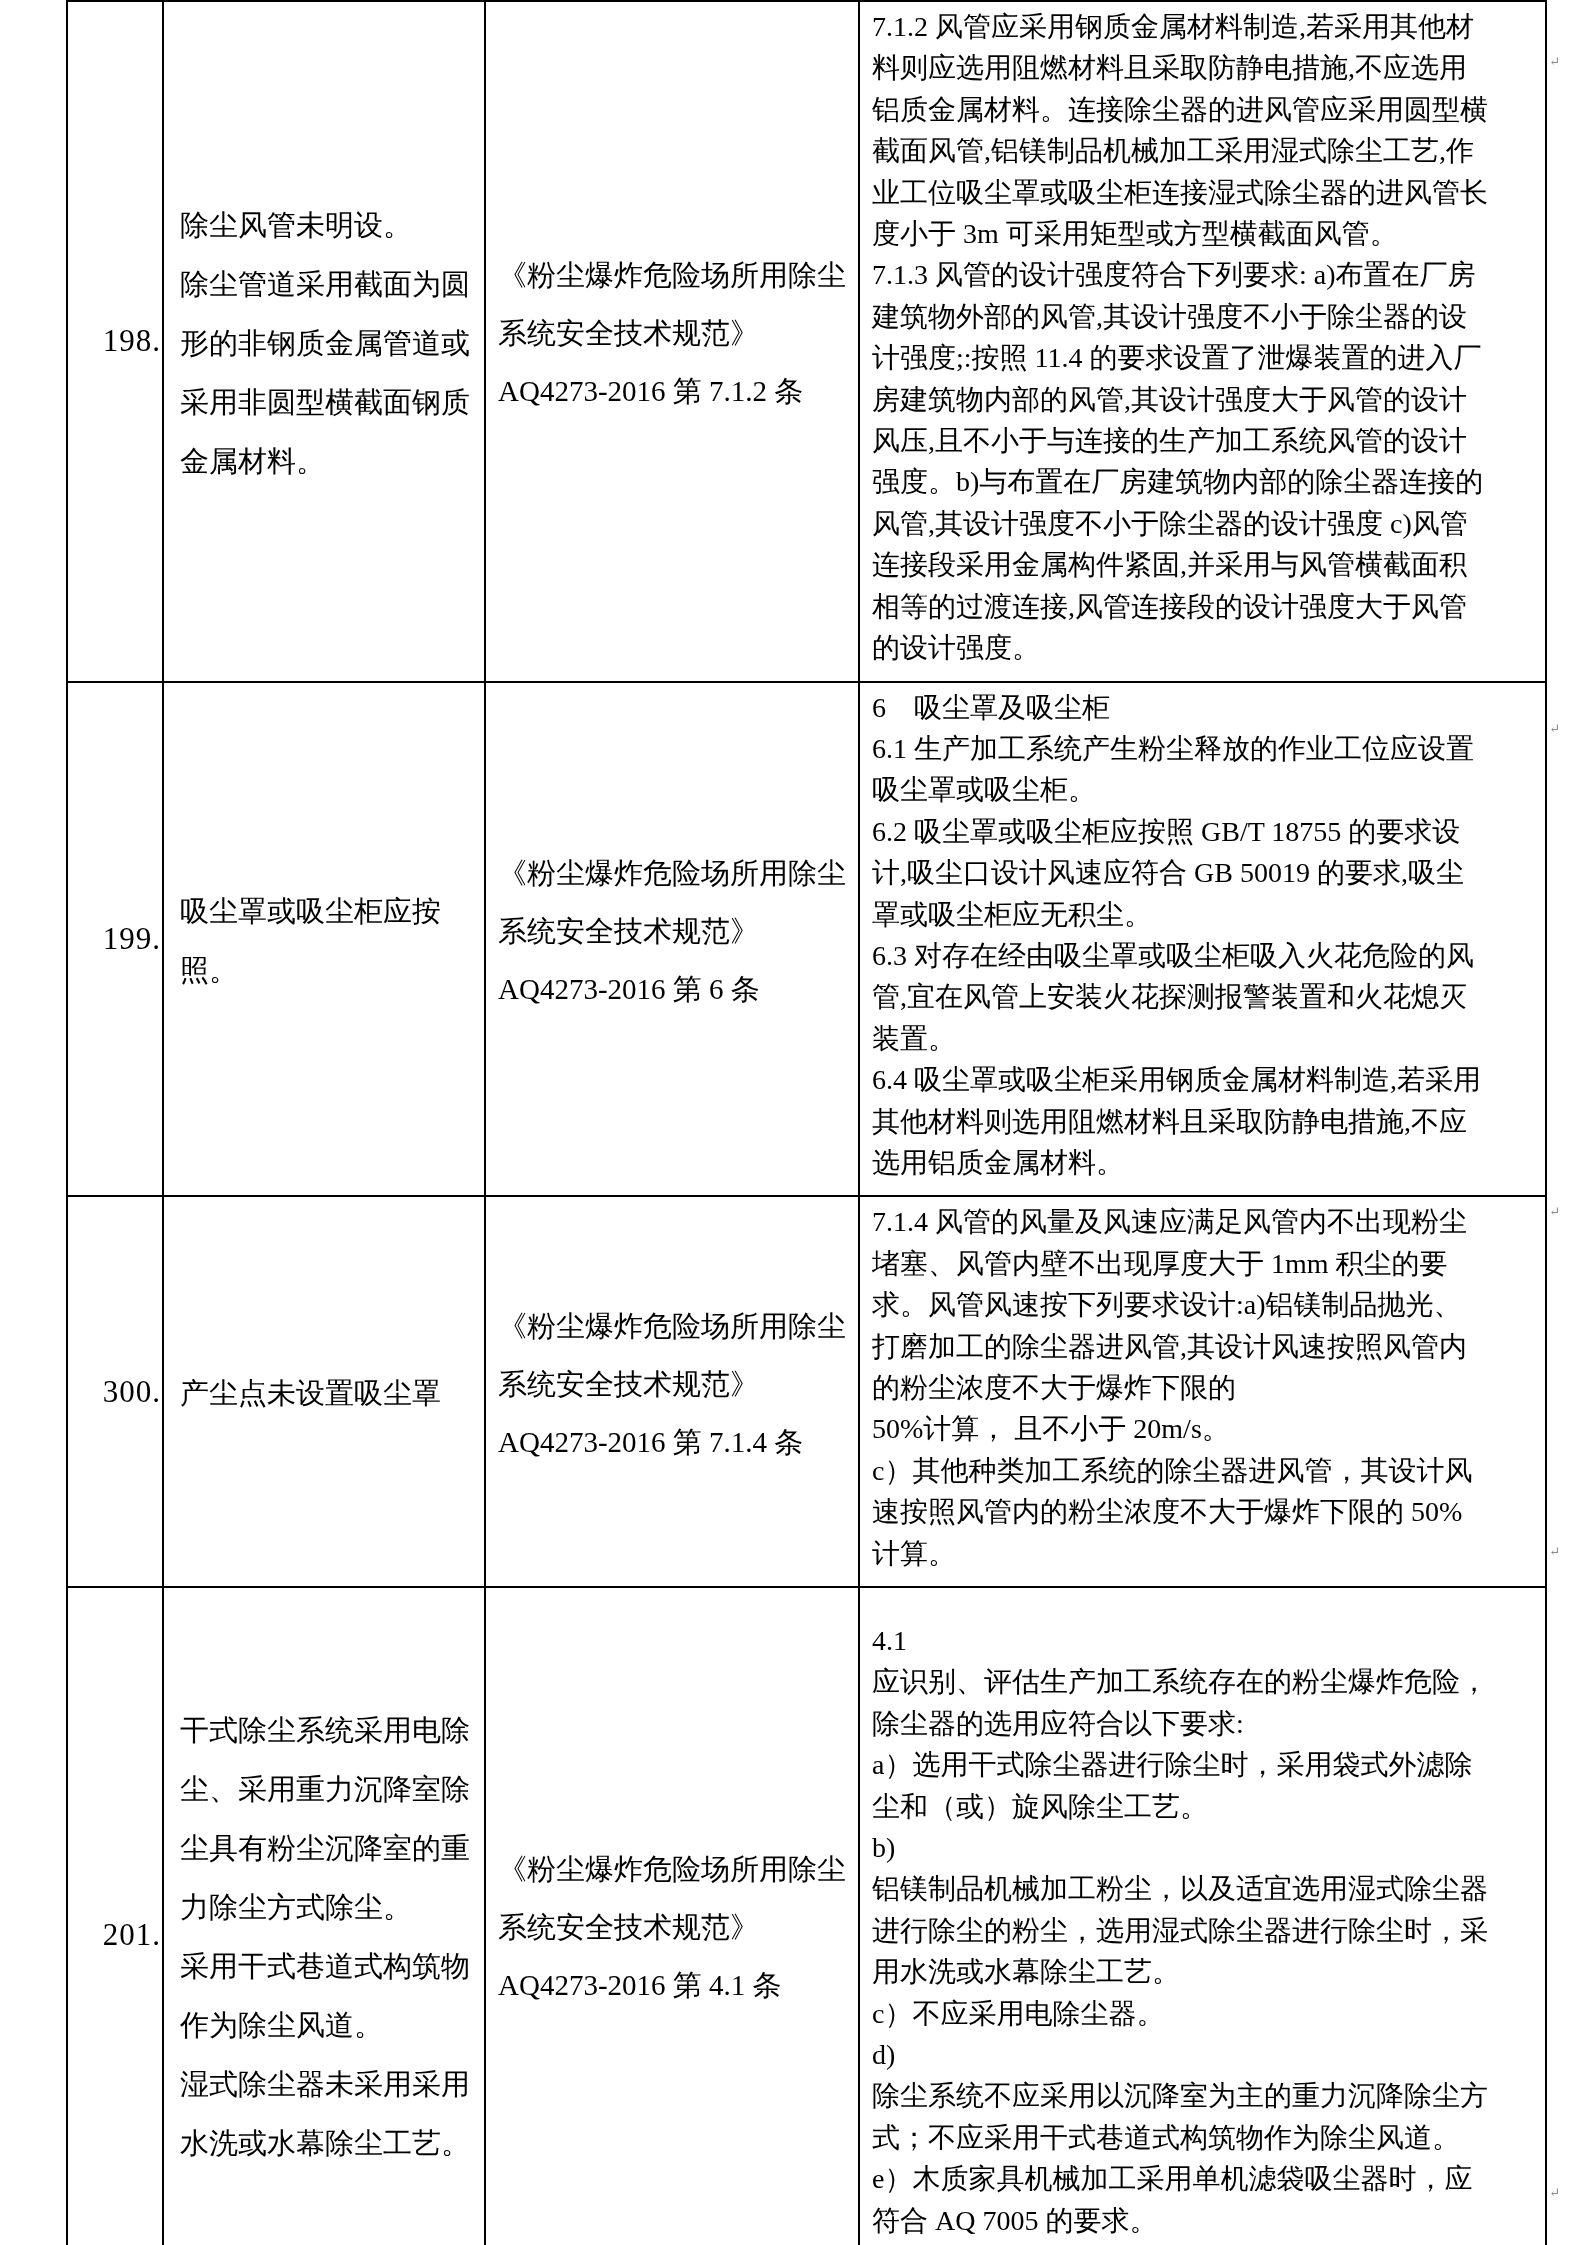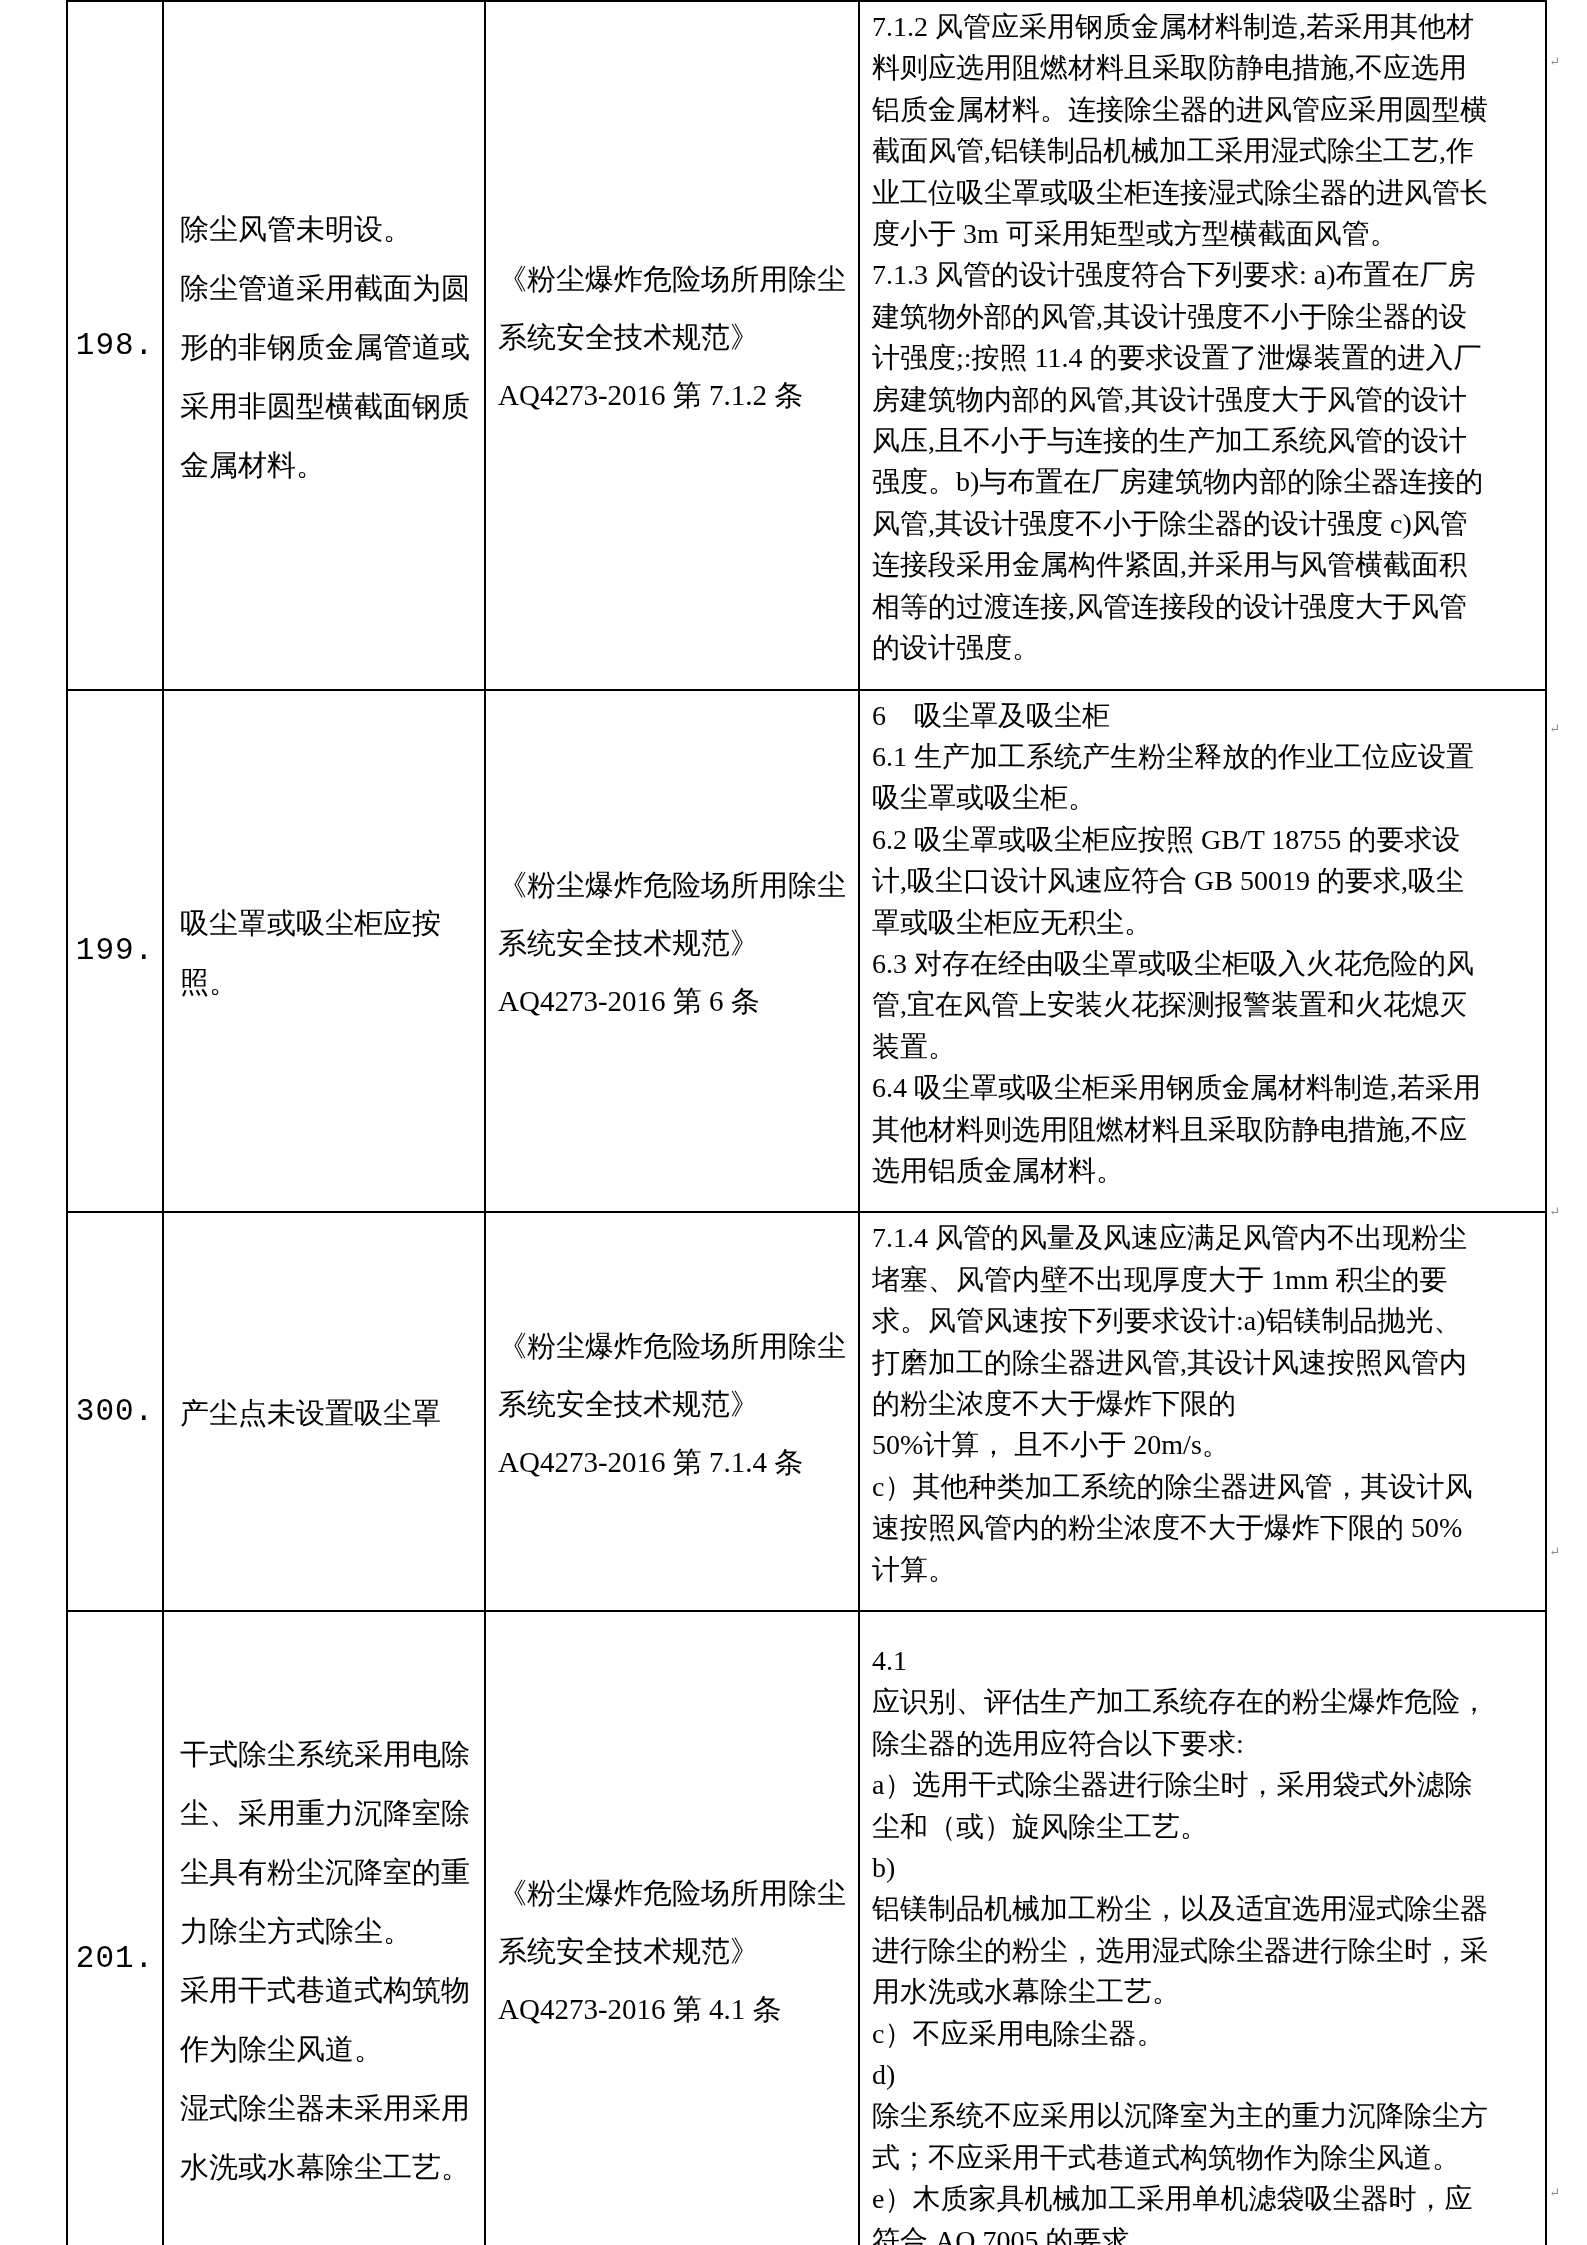--- a/index.html
+++ b/index.html
@@ -23,39 +23,38 @@
     border-collapse: collapse;
     table-layout: fixed;
   }
   table.reg-table td {
     border: 2px solid #000;
     vertical-align: middle;
     white-space: pre-line;
     overflow: hidden;
   }
   td.cell-num {
-    text-align: center;
+    text-align: right;
     font-size: 31px;
     letter-spacing: 1px;
-    font-family: Liberation Mono, monospace;
   }
   td.cell-problem {
     font-size: 29px;
     line-height: 59px;
     padding: 4px 8px 0 16px;
   }
   td.cell-basis {
     font-size: 29px;
     line-height: 58px;
     padding: 0 10px 16px 12px;
   }
   td.cell-reg {
     font-size: 28px;
     line-height: 41.4px;
-    padding: 4px 56px 20px 12px;
+    padding: 4px 56px 12px 12px;
   }
   tr.row-198 { height: 665px; }
   tr.row-199 { height: 500px; }
   tr.row-200 { height: 340px; }
   tr.row-201 { height: 695px; }
 
   .para-mark {
     position: absolute;
     left: 1549px;
     font-size: 13px;

